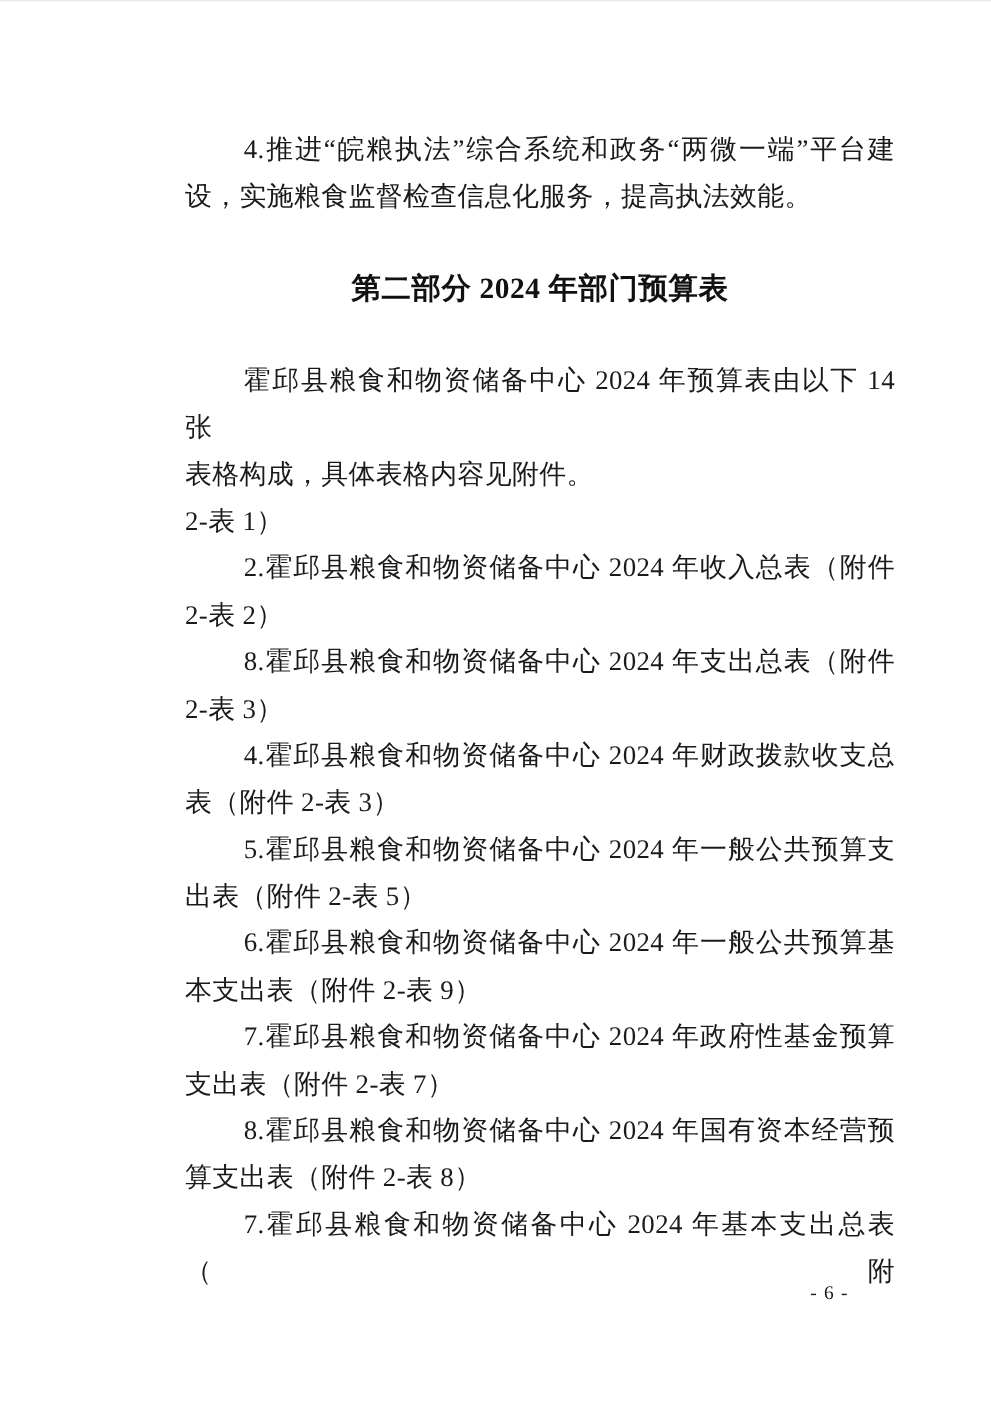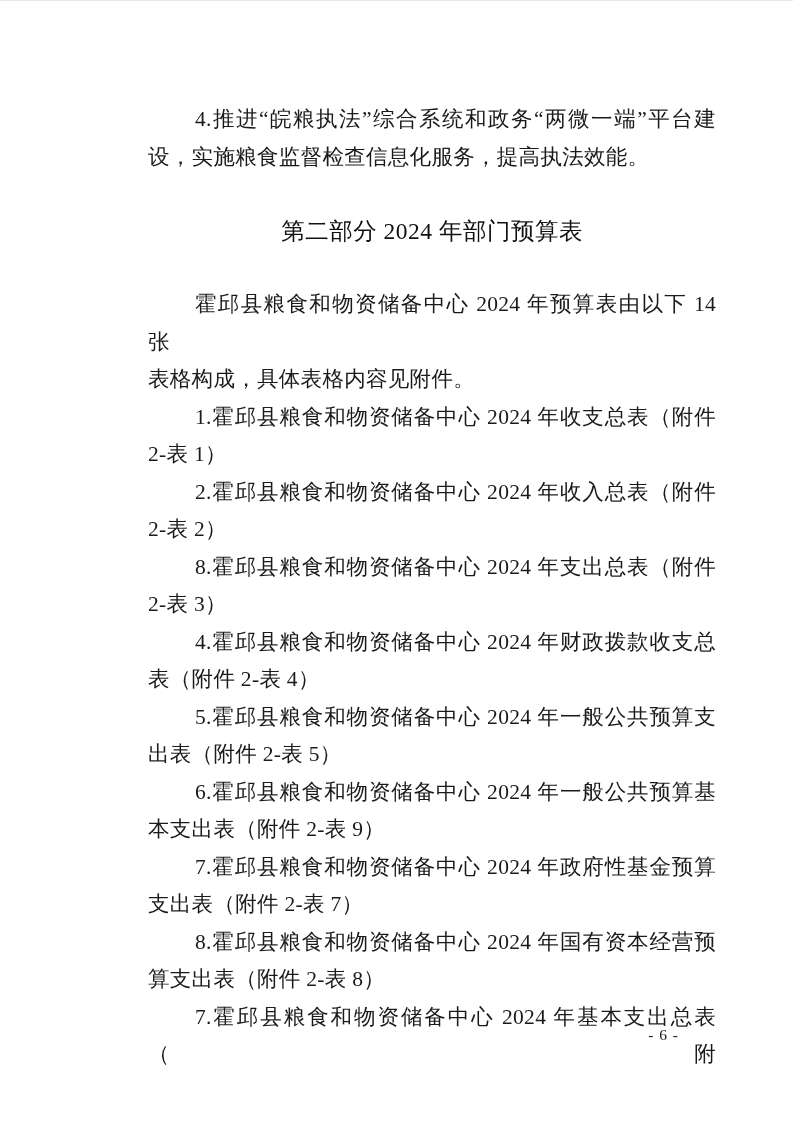--- a/index.html
+++ b/index.html
@@ -34,21 +34,21 @@
   .line.fill {
     text-align: justify;
     text-align-last: justify;
   }
   .line.indent {
     text-indent: 47px;
   }
   .section-title {
     margin: 36px 0;
     font-size: 23.5px;
-    font-weight: 400;
+    font-weight: 700;
     line-height: 38px;
     text-align: center;
     letter-spacing: 0.5px;
     color: #111111;
   }
   .page-number {
     position: absolute;
     top: 1025px;
     right: 114px;
     font-size: 15.5px;
@@ -63,31 +63,30 @@
   <div class="content">
 
     <p class="line fill indent">4.推进“皖粮执法”综合系统和政务“两微一端”平台建</p>
     <p class="line">设，实施粮食监督检查信息化服务，提高执法效能。</p>
 
     <h2 class="section-title">第二部分 2024 年部门预算表</h2>
 
     <p class="line fill indent">霍邱县粮食和物资储备中心 2024 年预算表由以下 14 张</p>
     <p class="line">表格构成，具体表格内容见附件。</p>
 
-    <p class="line fill indent">1.霍邱县粮食和物资储备中心 2024 年收支总表（附件</p>
     <p class="line">2-表 1）</p>
 
     <p class="line fill indent">2.霍邱县粮食和物资储备中心 2024 年收入总表（附件</p>
     <p class="line">2-表 2）</p>
 
     <p class="line fill indent">8.霍邱县粮食和物资储备中心 2024 年支出总表（附件</p>
     <p class="line">2-表 3）</p>
 
     <p class="line fill indent">4.霍邱县粮食和物资储备中心 2024 年财政拨款收支总</p>
-    <p class="line">表（附件 2-表 4）</p>
+    <p class="line">表（附件 2-表 3）</p>
 
     <p class="line fill indent">5.霍邱县粮食和物资储备中心 2024 年一般公共预算支</p>
     <p class="line">出表（附件 2-表 5）</p>
 
     <p class="line fill indent">6.霍邱县粮食和物资储备中心 2024 年一般公共预算基</p>
     <p class="line">本支出表（附件 2-表 9）</p>
 
     <p class="line fill indent">7.霍邱县粮食和物资储备中心 2024 年政府性基金预算</p>
     <p class="line">支出表（附件 2-表 7）</p>
 

